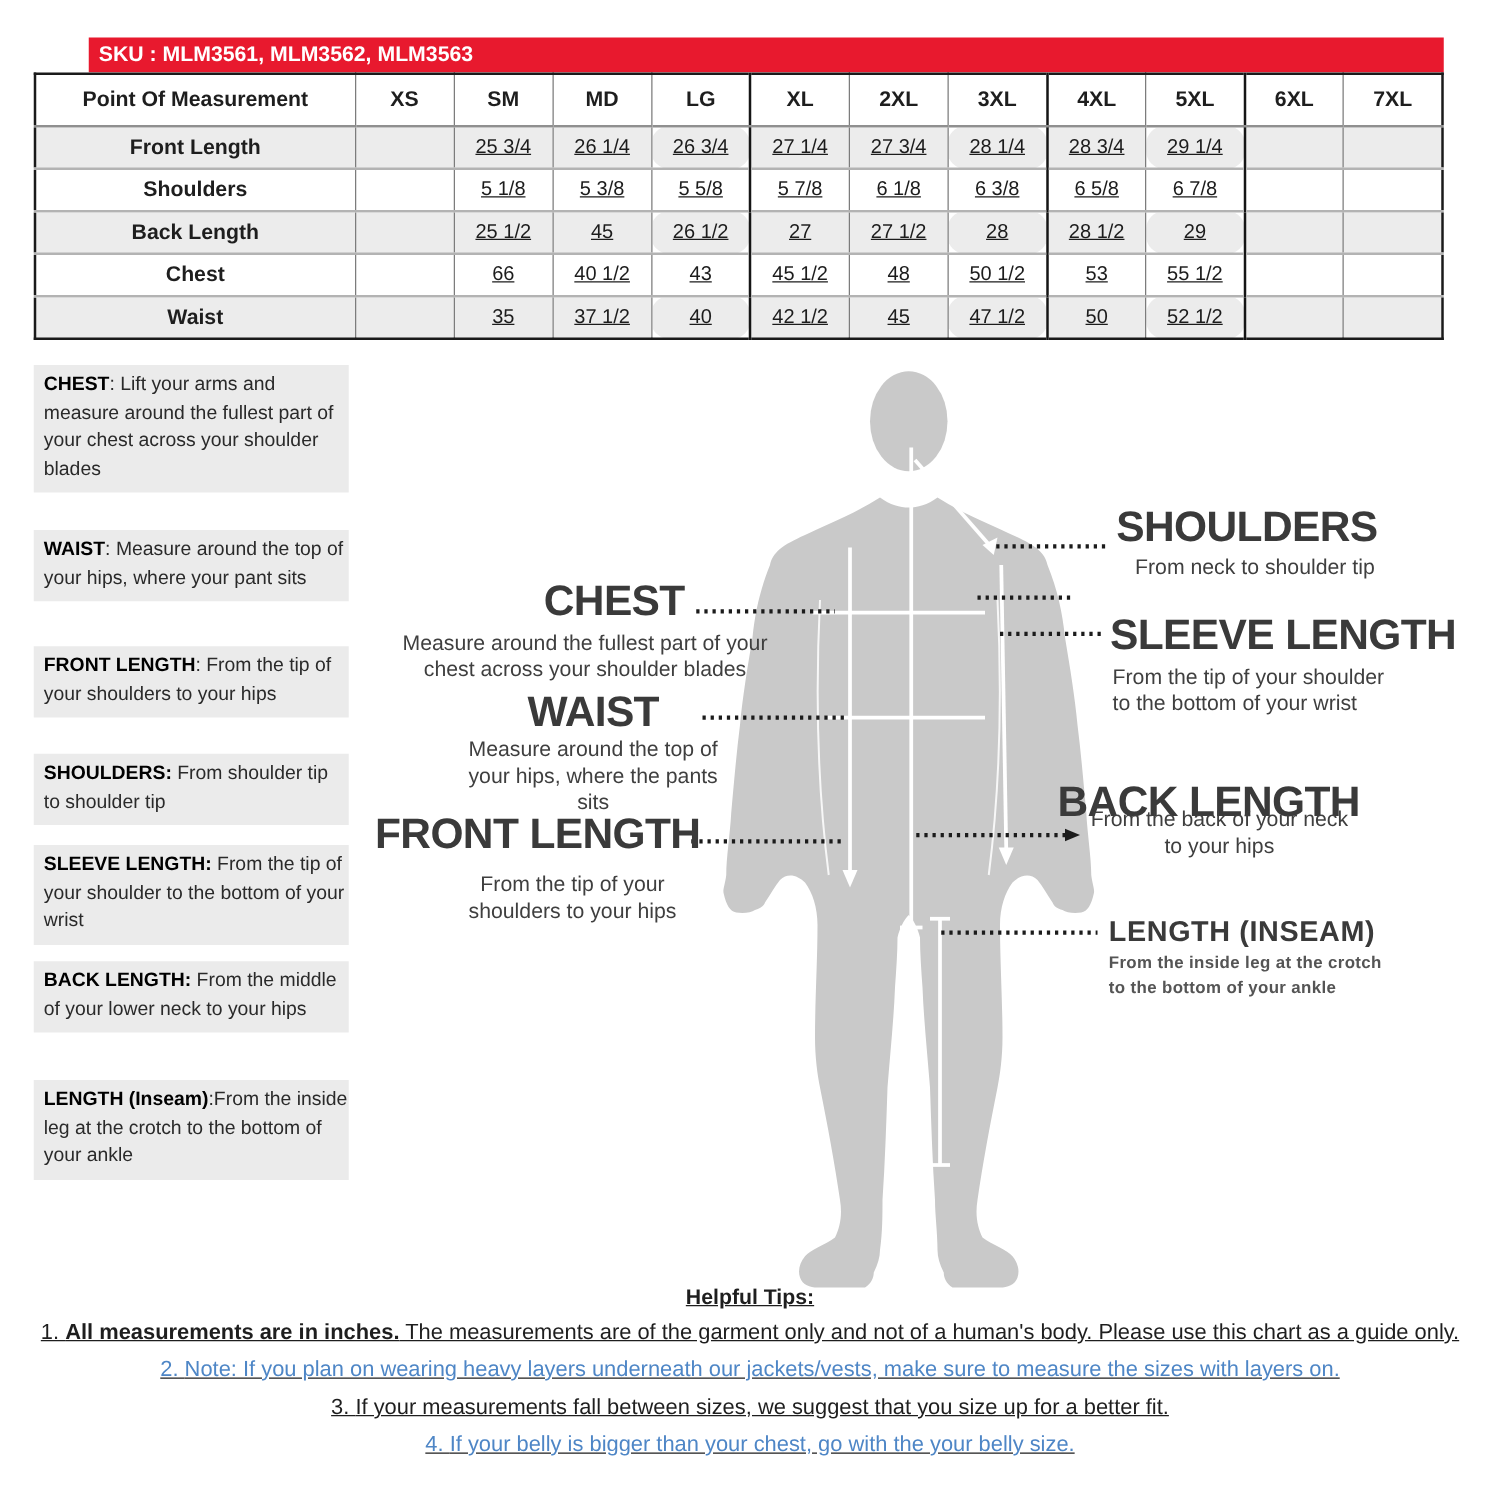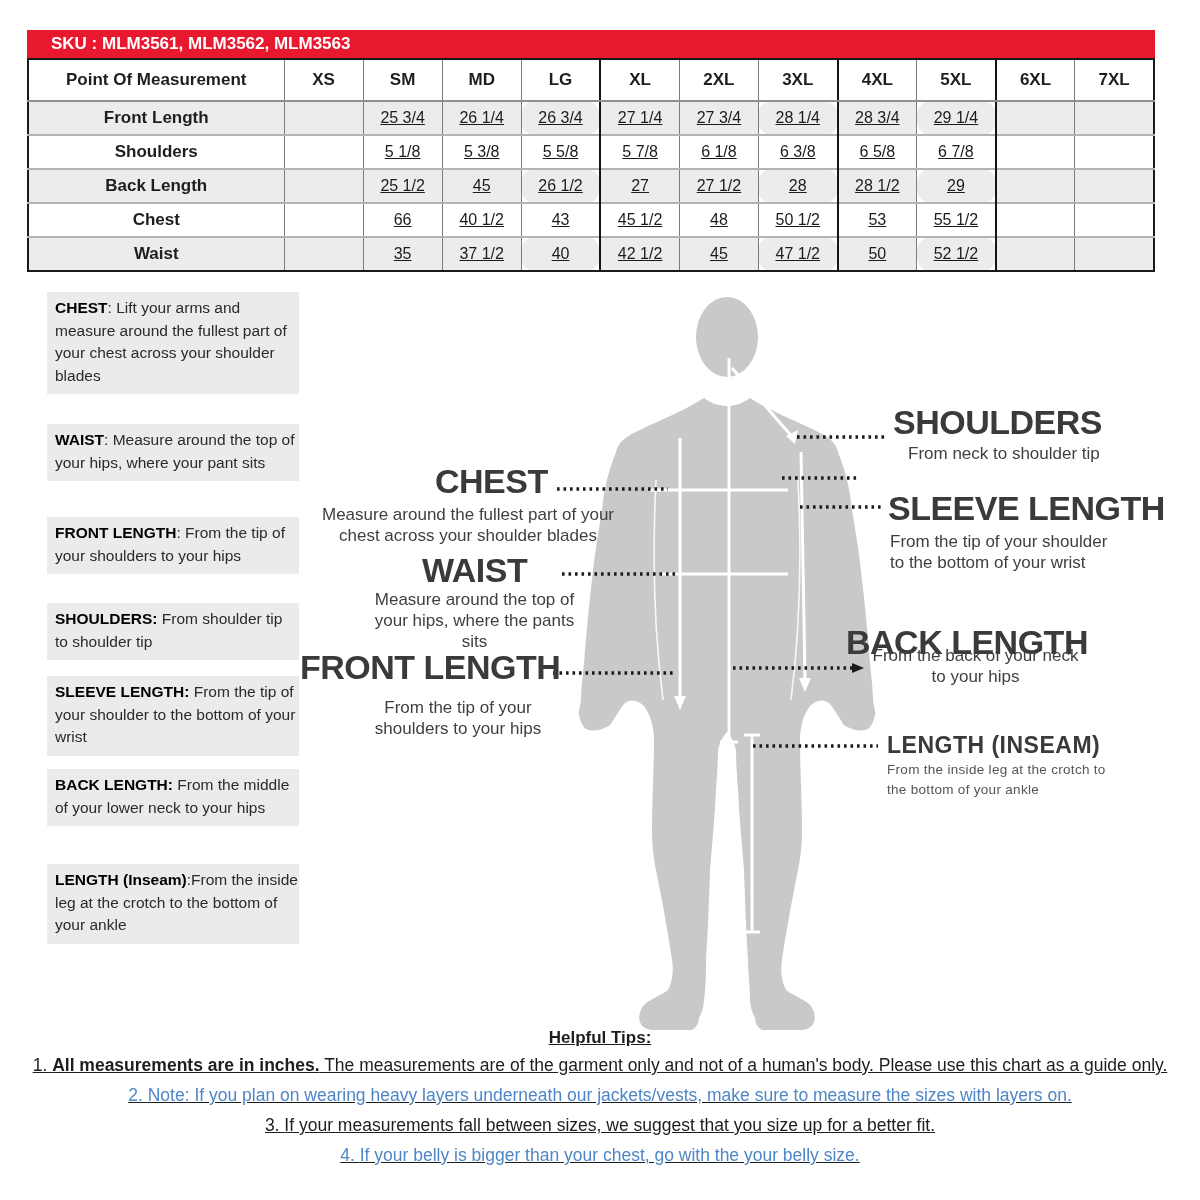--- a/index.html
+++ b/index.html
@@ -11,21 +11,21 @@
   }
   html,body{margin:0;padding:0;}
   body{
     width:1200px;height:1200px;position:relative;background:#fff;
     font-family:"Liberation Sans", sans-serif;color:#1e1e1e;overflow:hidden;
   }
   
   .table-wrap{position:absolute;left:27px;top:30px;width:1128px;}
   .sku-bar{
     background:var(--red);color:#fff;font-weight:bold;font-size:17px;
-    padding:4px 24px;line-height:20px;height:20px;
+    padding:4px 8px;line-height:20px;height:20px;margin-left:44px;
   }
   table.size-chart{
     border-collapse:collapse;width:100%;table-layout:fixed;
     border:2px solid #1a1a1a;background:#fff;
   }
   table.size-chart th,table.size-chart td{
     border-right:1px solid #7c7c7c;text-align:center;padding:0 2px;overflow:hidden;
   }
   table.size-chart th:last-child,table.size-chart td:last-child{border-right:none;}
   table.size-chart thead th{
@@ -33,36 +33,36 @@
   }
   table.size-chart tbody tr{height:34px;border-top:2px solid #b3b3b3;}
   table.size-chart tbody tr.alt{background:var(--alt-row);}
   td.rowlabel{font-weight:bold;font-size:17px;}
   td.val{font-size:16px;color:#1c1c1c;text-decoration:underline;}
   .thick{border-right:2px solid #151515 !important;border-radius:14px;}
   
   .note{
     position:absolute;left:27px;width:252px;background:var(--note-bg);
     padding:5px 0 7px 8px;box-sizing:border-box;
-    font-size:15.5px;line-height:22.5px;color:#2a2a2a;margin-left:20px;
+    font-size:15.5px;line-height:22.5px;color:#2a2a2a;
   }
   .note b{color:#000;}
   
   .biglabel{
     position:absolute;font-weight:bold;font-size:34px;color:#3a3a3a;
     white-space:nowrap;letter-spacing:-0.5px;
   }
   .desc{position:absolute;font-size:17px;color:#3f3f3f;line-height:21px;}
   .desc.center{text-align:center;}
   .inseam-title{
     position:absolute;font-weight:bold;font-size:23px;color:#3a3a3a;
     white-space:nowrap;letter-spacing:0.5px;
   }
   .inseam-desc{
-    position:absolute;font-size:13.5px;font-weight:normal;color:#555;
+    position:absolute;font-size:13.5px;font-weight:bold;color:#555;
     line-height:20px;letter-spacing:0.3px;
   }
   
   svg.diagram{position:absolute;left:0;top:0;pointer-events:none;}
   
   .tips{
     position:absolute;left:0;top:1028px;width:1200px;text-align:center;
     font-size:17.5px;color:#1e1e1e;text-decoration:underline;
   }
   .tips-title{font-weight:bold;font-size:17px;margin-bottom:7px;}

